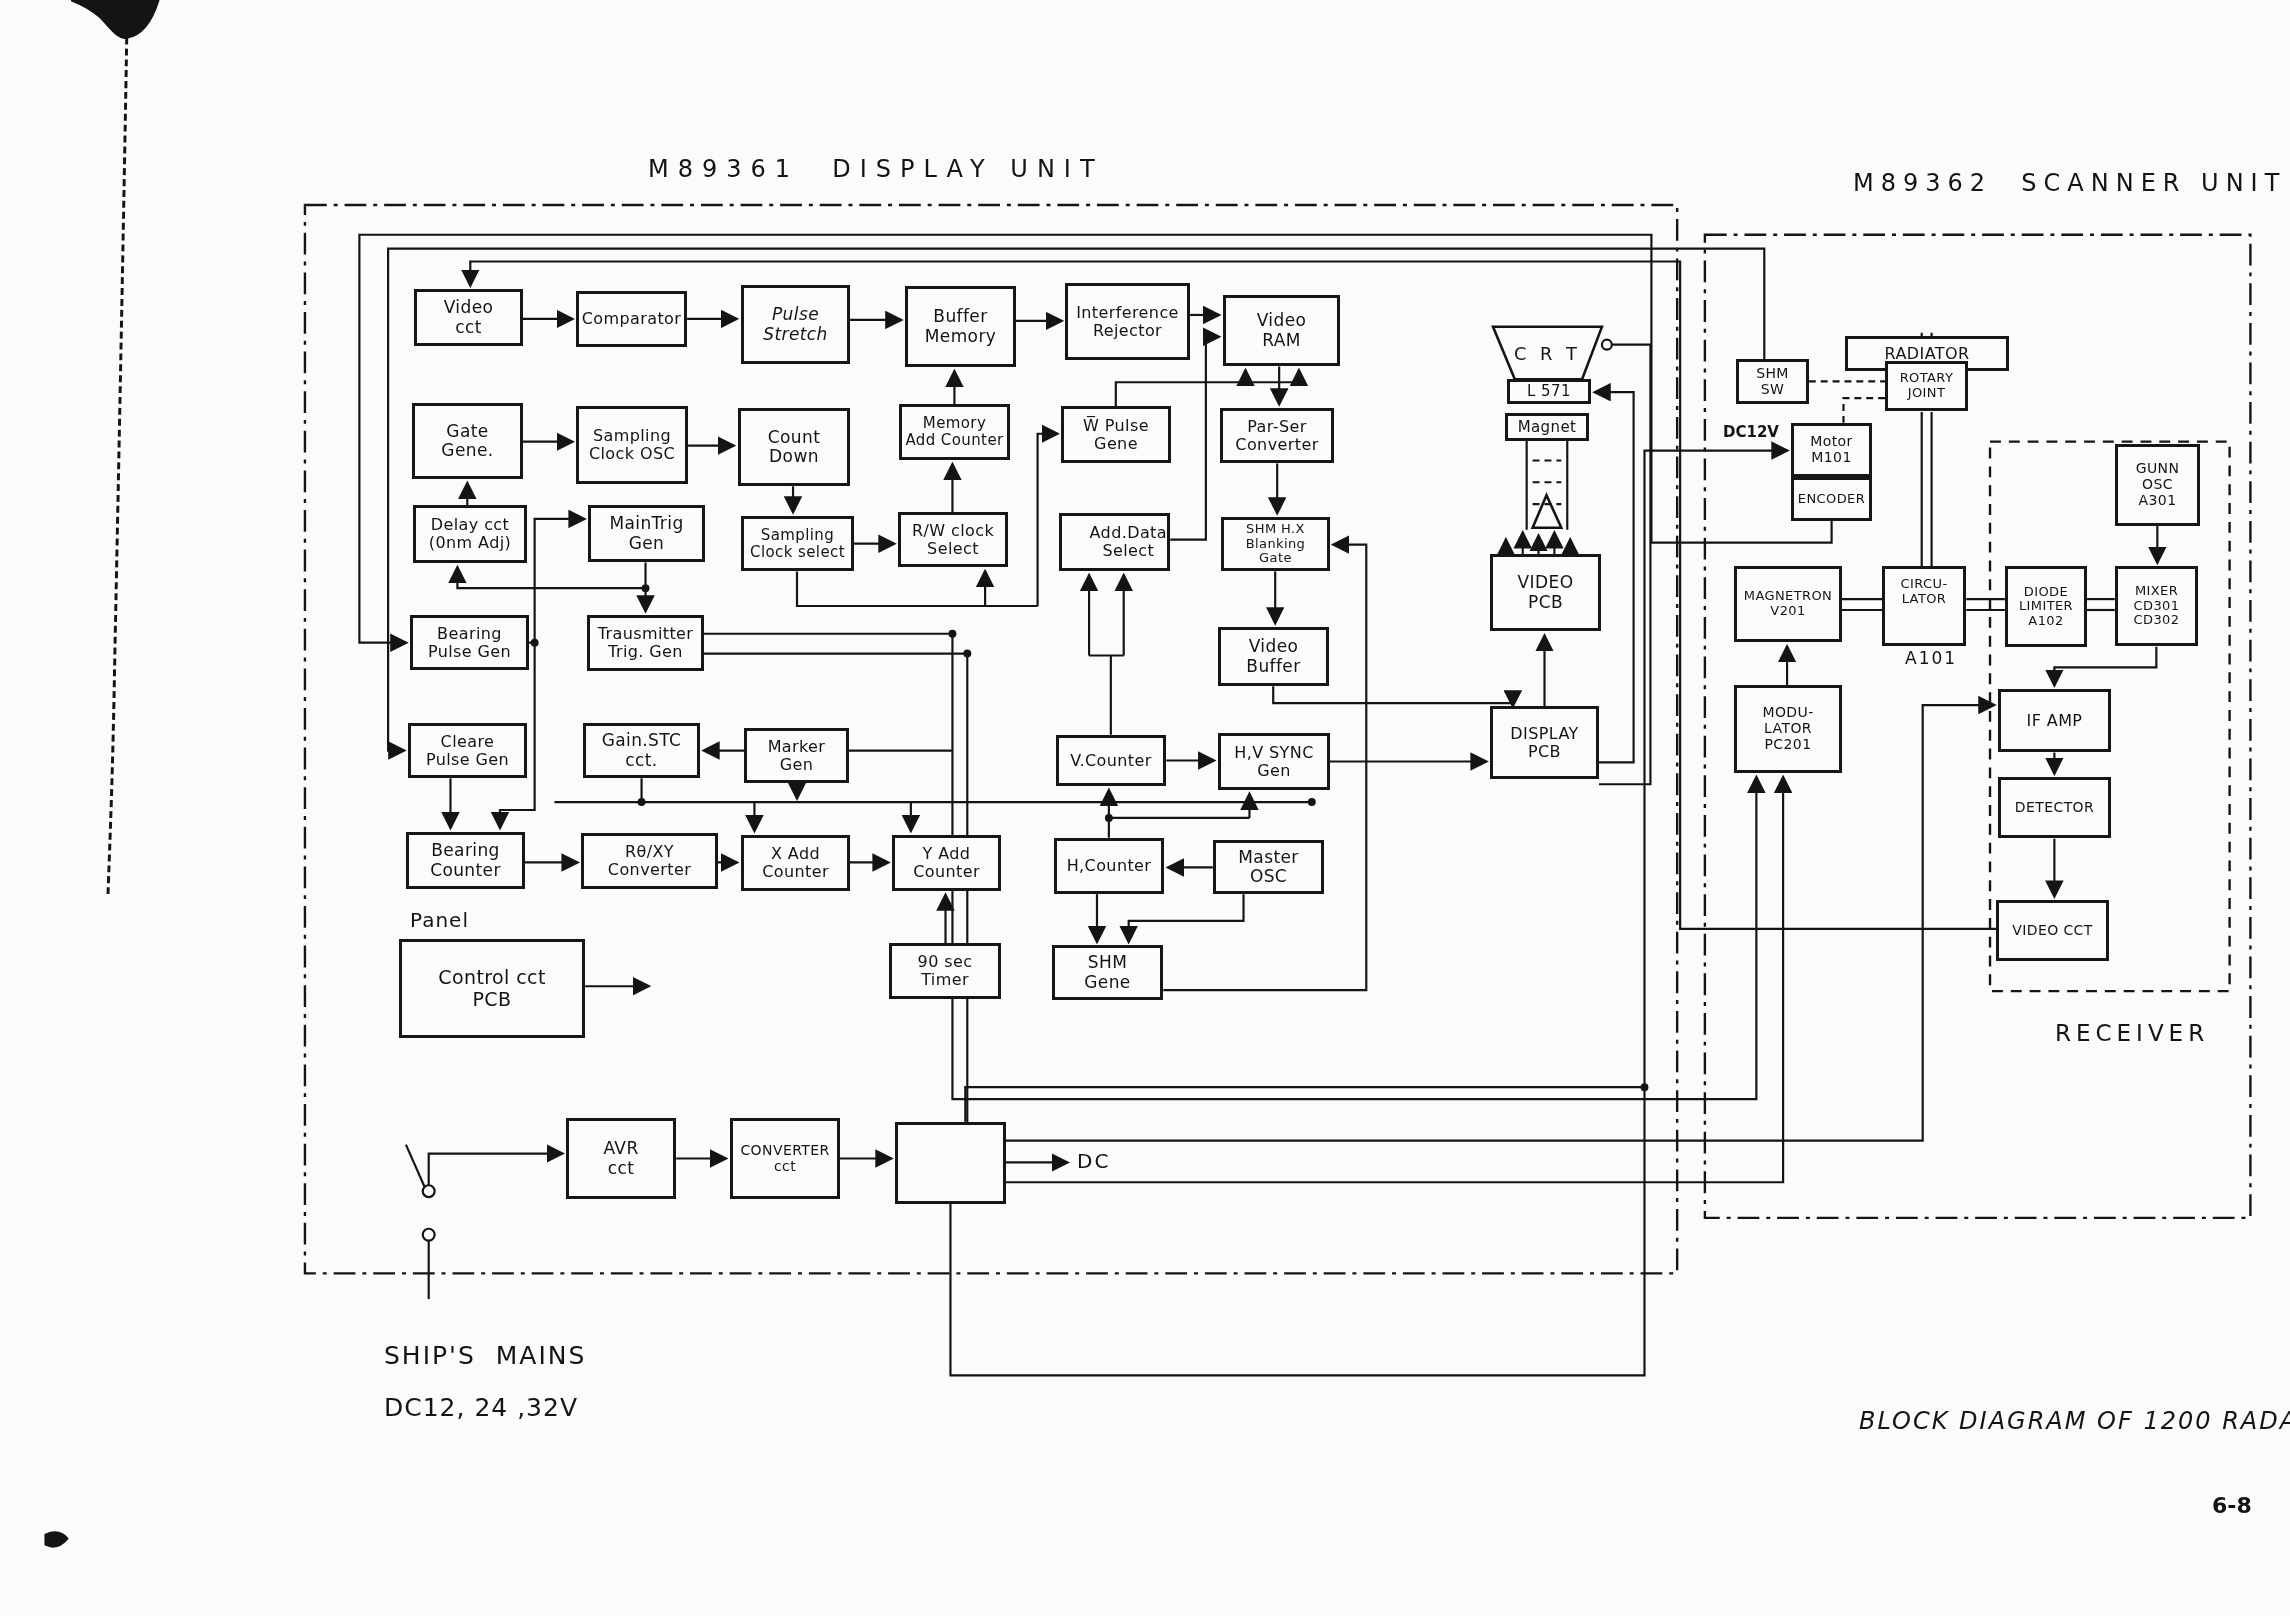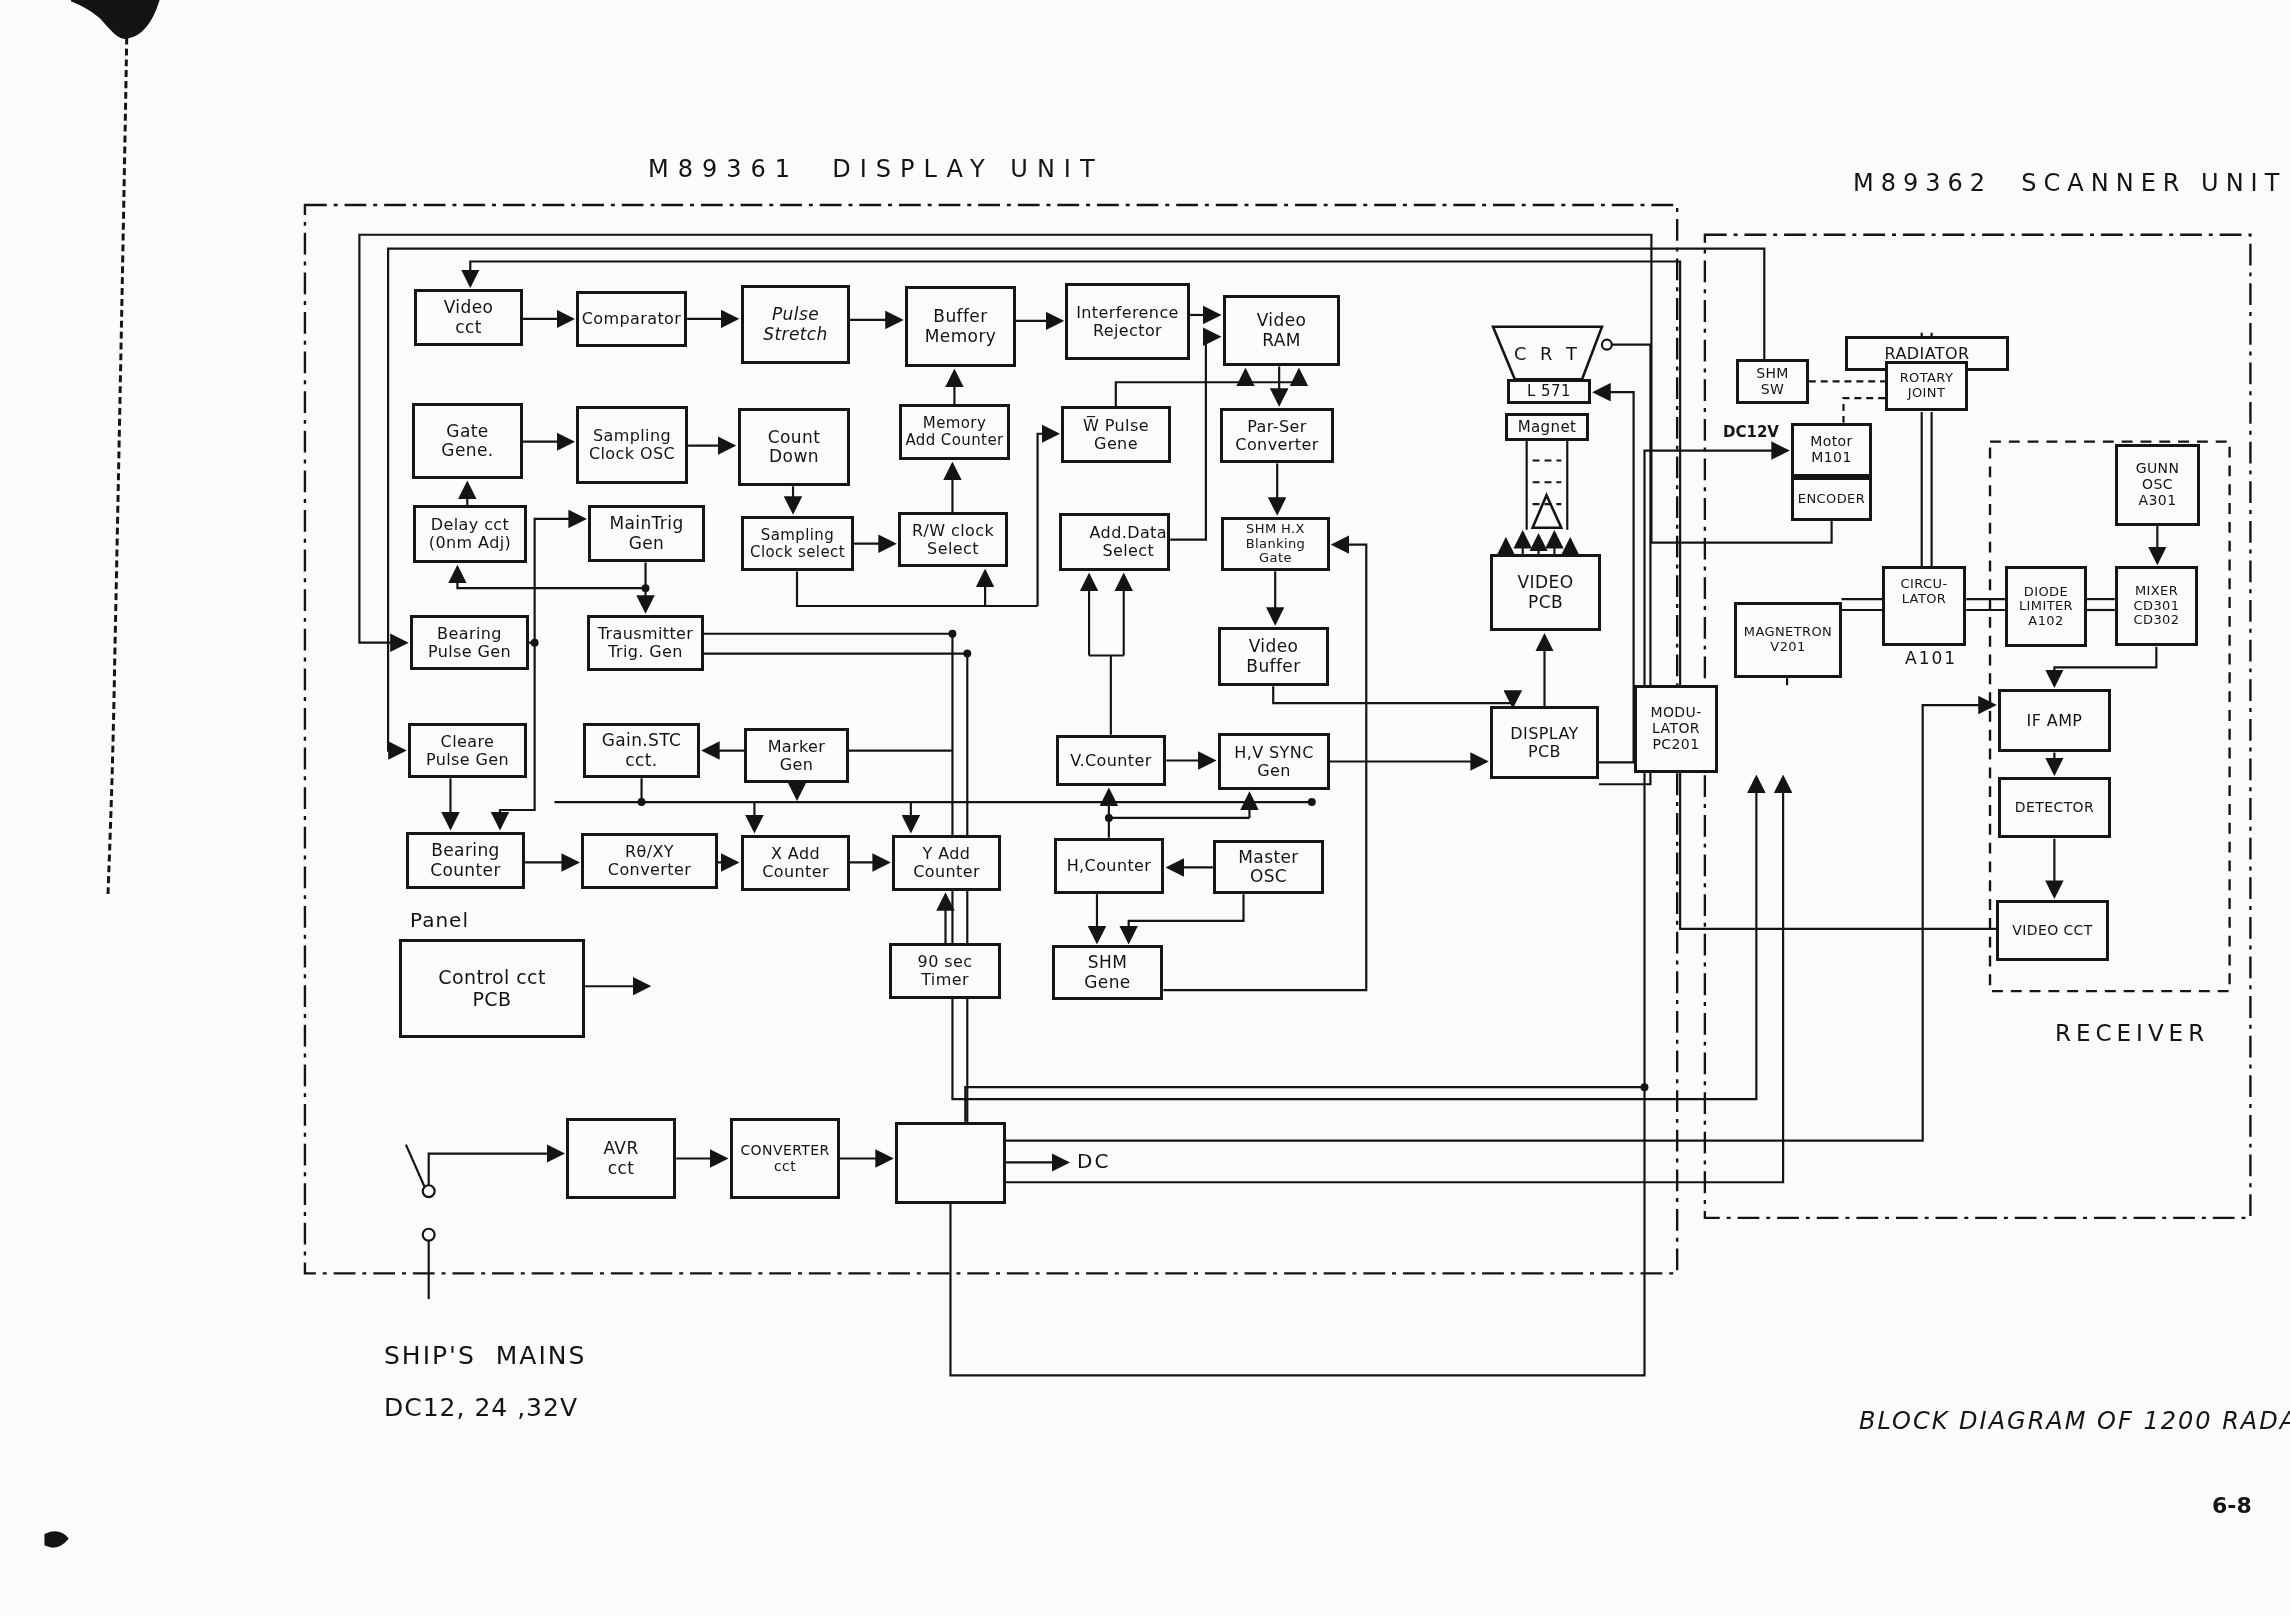--- a/index.html
+++ b/index.html
@@ -230,32 +230,32 @@
       <div class="block" style="left: 1736px; top: 359px; width: 73px; height: 45px; font-size: 14px;"><span>SHM
 SW</span></div>
       <div class="block" style="left: 1885px; top: 361px; width: 83px; height: 50px; font-size: 13px;"><span>ROTARY
 JOINT</span></div>
       <div class="block" style="left: 1791px; top: 423px; width: 81px; height: 54px; font-size: 14px;"><span>Motor
 M101</span></div>
       <div class="block" style="left: 1791px; top: 477px; width: 81px; height: 44px; font-size: 13px;"><span>ENCODER</span></div>
       <div class="block" style="left: 2115px; top: 444px; width: 85px; height: 82px; font-size: 14px;"><span>GUNN
 OSC
 A301</span></div>
-      <div class="block" style="left: 1734px; top: 566px; width: 108px; height: 76px; font-size: 13px; margin-top: 36px;"><span>MAGNETRON
+      <div class="block" style="left: 1734px; top: 566px; width: 108px; height: 76px; font-size: 13px;"><span>MAGNETRON
 V201</span></div>
       <div class="block" style="left: 1882px; top: 566px; width: 84px; height: 80px; font-size: 13px; align-items: flex-start; padding-top: 8px;"><span>CIRCU-
 LATOR</span></div>
       <div class="block" style="left: 2005px; top: 566px; width: 82px; height: 81px; font-size: 13px;"><span>DIODE
 LIMITER
 A102</span></div>
       <div class="block" style="left: 2115px; top: 566px; width: 83px; height: 80px; font-size: 13px;"><span>MIXER
 CD301
 CD302</span></div>
       <div class="block" style="left: 1998px; top: 689px; width: 113px; height: 63px; font-size: 16px;"><span>IF AMP</span></div>
-      <div class="block" style="left: 1634px; top: 685px; width: 84px; height: 88px; font-size: 14px;"><span>MODU-
+      <div class="block" style="left: 1734px; top: 685px; width: 108px; height: 88px; font-size: 14px;"><span>MODU-
 LATOR
 PC201</span></div>
       <div class="block" style="left: 1998px; top: 777px; width: 113px; height: 61px; font-size: 14px;"><span>DETECTOR</span></div>
       <div class="block" style="left: 1996px; top: 900px; width: 113px; height: 61px; font-size: 14px;"><span>VIDEO CCT</span></div>
     </div>
   <div id="labels">
       <div class="flabel" style="left: 648px; top: 156px; font-size: 24px; letter-spacing: 9px;">M89361  DISPLAY UNIT</div>
       <div class="flabel" style="left: 1853px; top: 170px; font-size: 24px; letter-spacing: 7px;">M89362  SCANNER UNIT</div>
       <div class="flabel" style="left: 2055px; top: 996px; font-size: 23px; letter-spacing: 5px; margin-top: 24px;">RECEIVER</div>
       <div class="flabel" style="left: 410px; top: 909px; font-size: 20px; letter-spacing: 1px;">Panel</div>

